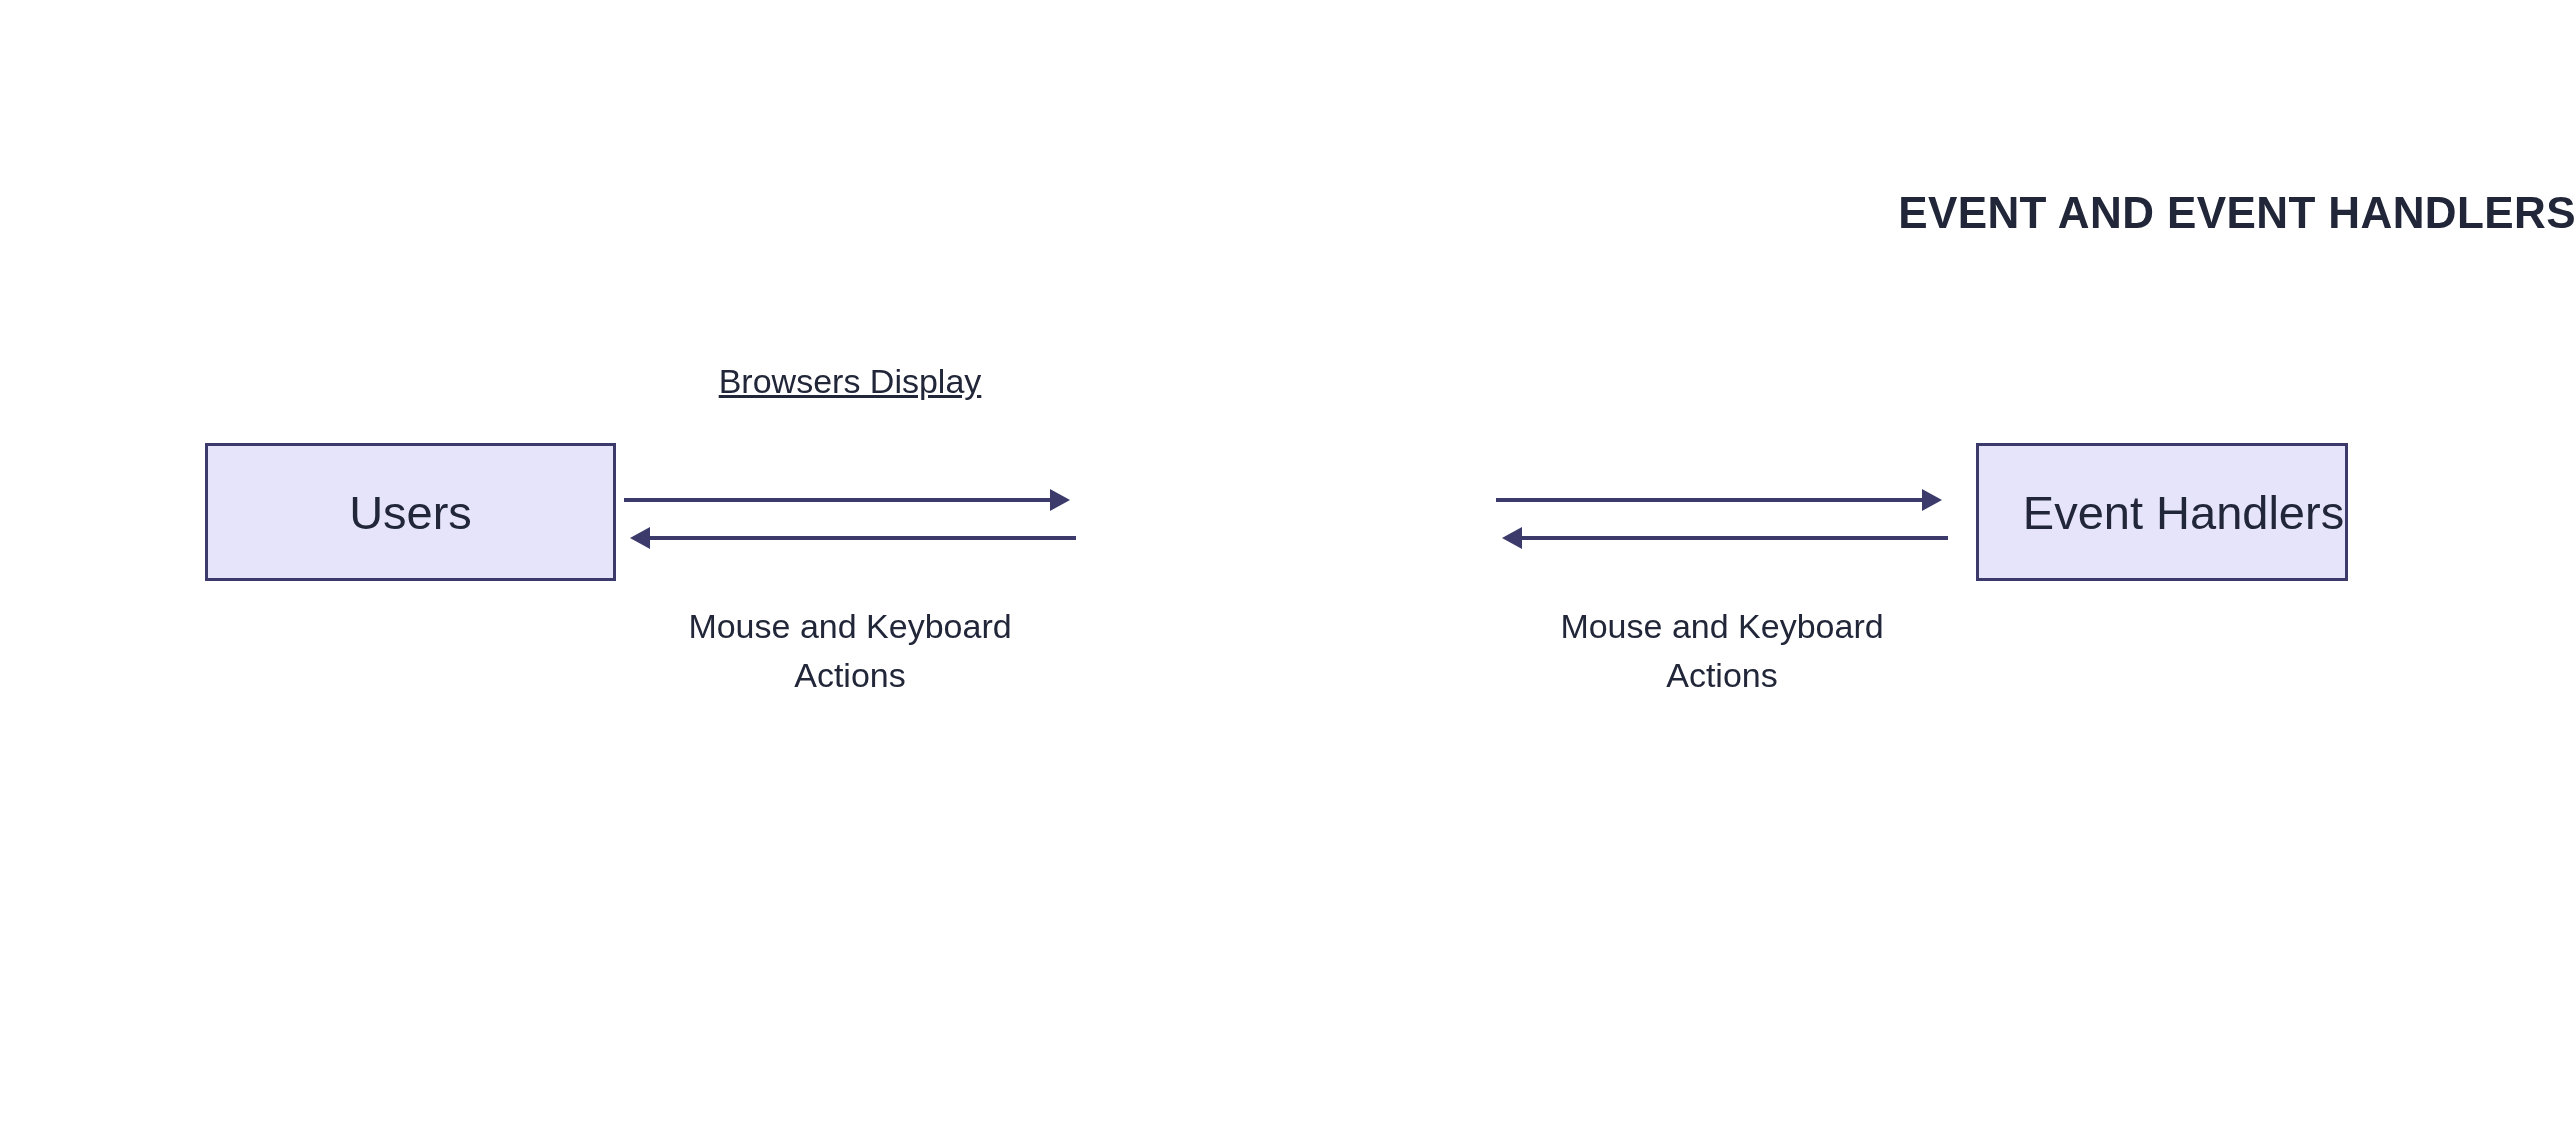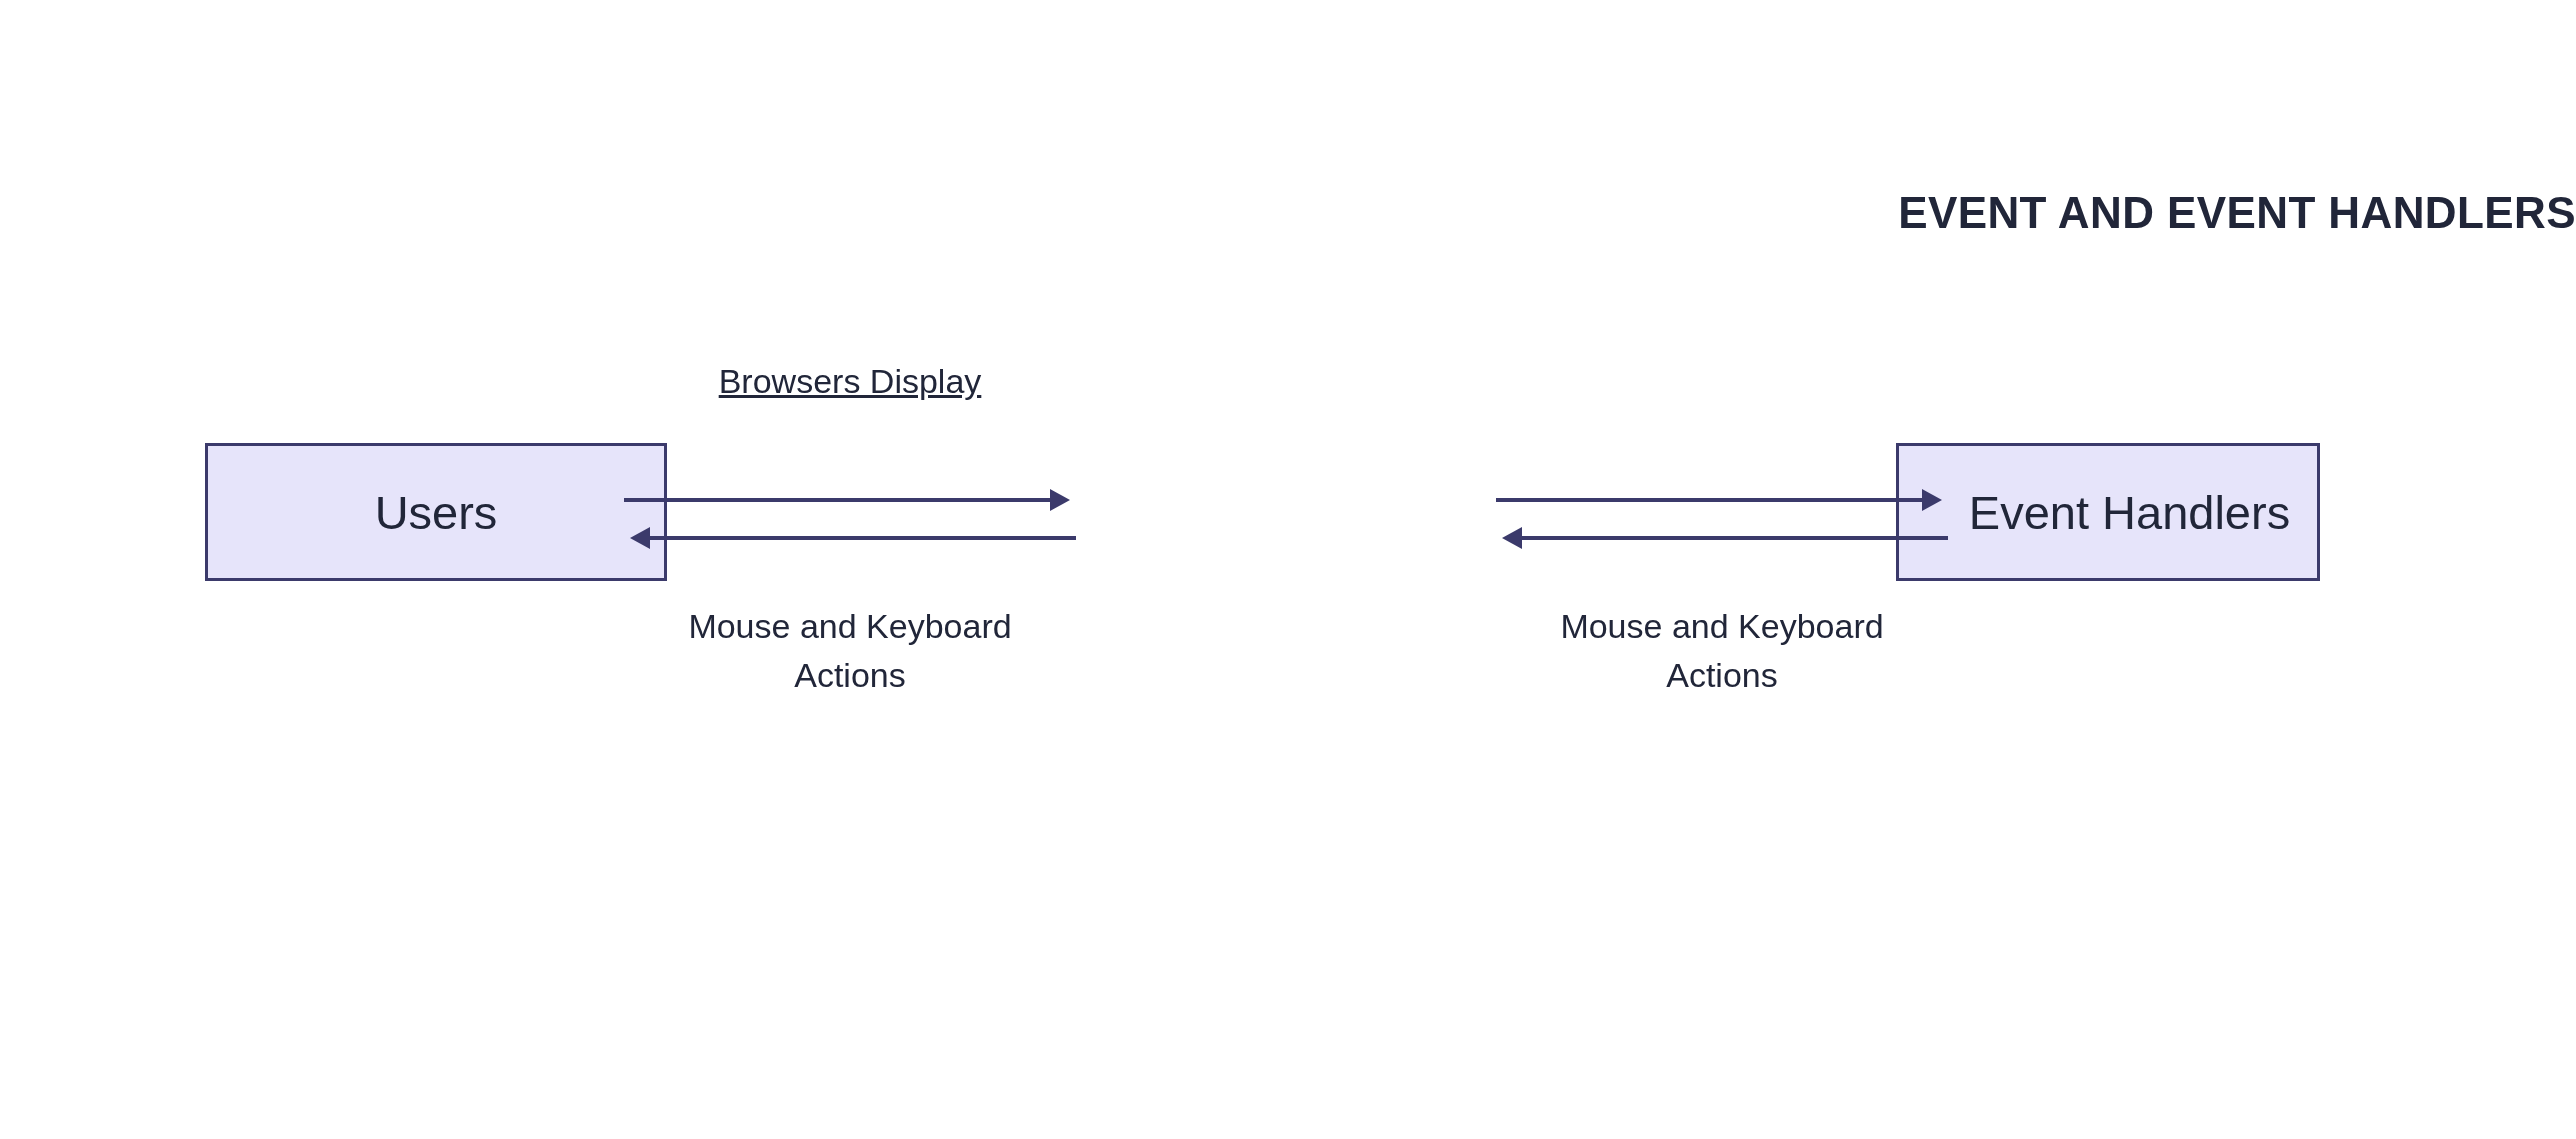--- a/index.html
+++ b/index.html
@@ -41,23 +41,23 @@
     top: 443px;
     height: 138px;
     background: var(--node-fill);
     border: 3px solid var(--node-border);
     display: flex;
     align-items: center;
     justify-content: center;
     font-size: 47px;
     color: var(--text);
   }
-  .node-users { left: 205px; width: 462px; }
+  .node-users { left: 205px; width: 411px; }
   .node-browsers { left: 1076px; width: 420px; }
-  .node-event-handlers { left: 1896px; width: 424px; padding-left: 43px; }
+  .node-event-handlers { left: 1976px; width: 372px; padding-left: 43px; }
 
   .edge-line {
     position: absolute;
     height: 3.8px;
     background: var(--arrow);
   }
   .arrowhead {
     position: absolute;
     width: 0;
     height: 0;

